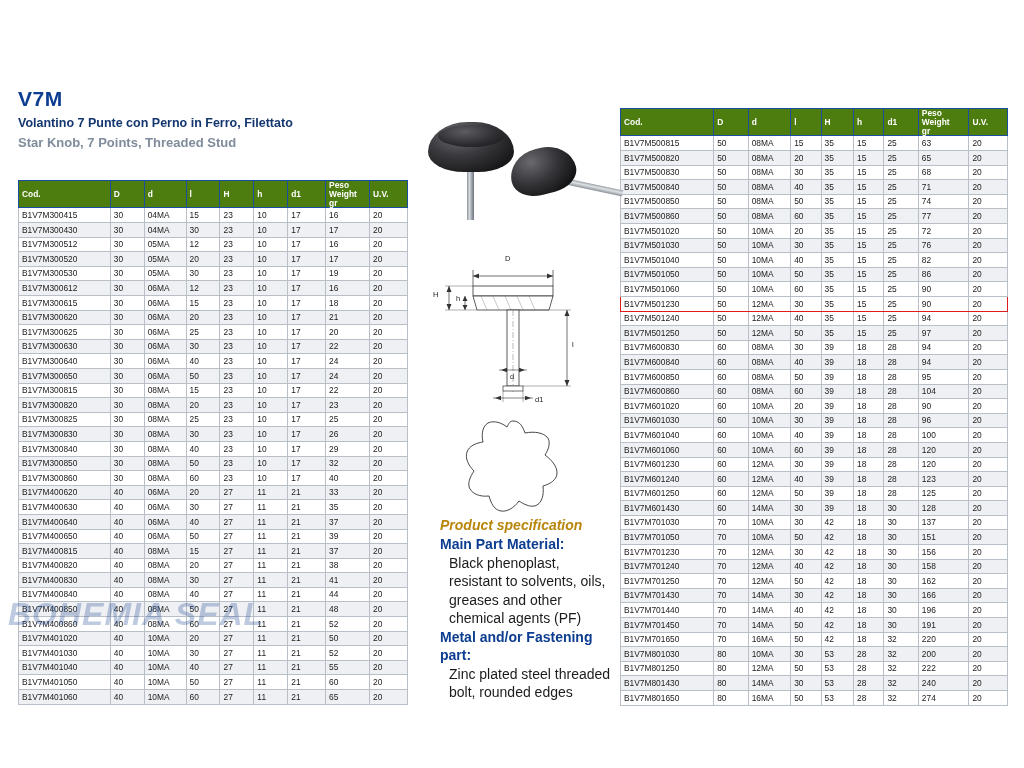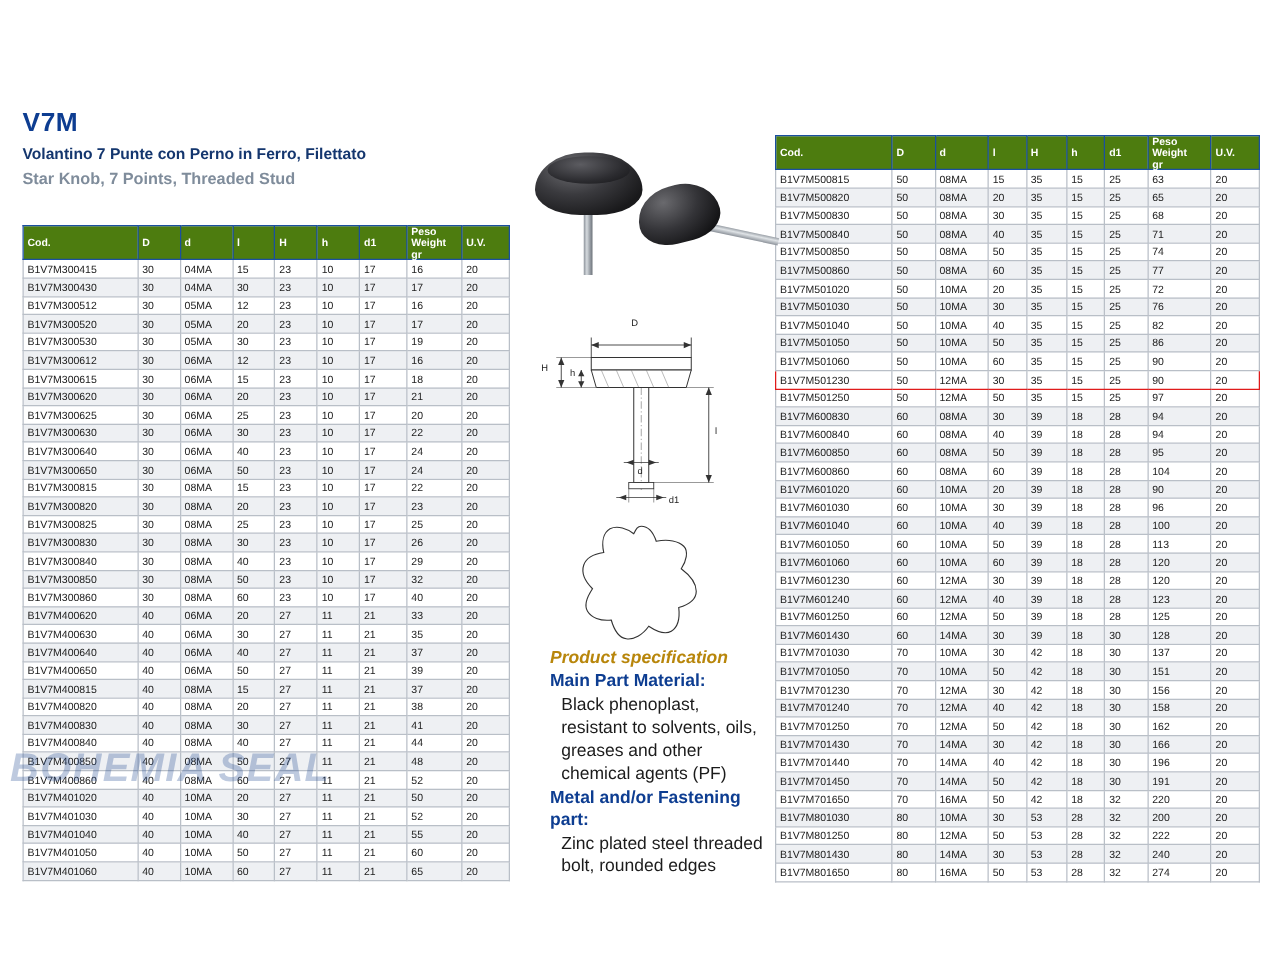--- a/index.html
+++ b/index.html
@@ -813,20 +813,31 @@
         <td>50</td>
         <td>12MA</td>
         <td>30</td>
         <td>35</td>
         <td>15</td>
         <td>25</td>
         <td>90</td>
         <td>20</td>
       </tr>
       <tr>
+        <td>B1V7M501240</td>
+        <td>50</td>
+        <td>12MA</td>
+        <td>40</td>
+        <td>35</td>
+        <td>15</td>
+        <td>25</td>
+        <td>94</td>
+        <td>20</td>
+      </tr>
+      <tr>
         <td>B1V7M501250</td>
         <td>50</td>
         <td>12MA</td>
         <td>50</td>
         <td>35</td>
         <td>15</td>
         <td>25</td>
         <td>97</td>
         <td>20</td>
       </tr>
@@ -898,31 +909,20 @@
       </tr>
       <tr>
         <td>B1V7M601040</td>
         <td>60</td>
         <td>10MA</td>
         <td>40</td>
         <td>39</td>
         <td>18</td>
         <td>28</td>
         <td>100</td>
-        <td>20</td>
-      </tr>
-      <tr>
-        <td>B1V7M601050</td>
-        <td>60</td>
-        <td>10MA</td>
-        <td>50</td>
-        <td>39</td>
-        <td>18</td>
-        <td>28</td>
-        <td>113</td>
         <td>20</td>
       </tr>
       <tr>
         <td>B1V7M601060</td>
         <td>60</td>
         <td>10MA</td>
         <td>60</td>
         <td>39</td>
         <td>18</td>
         <td>28</td>

